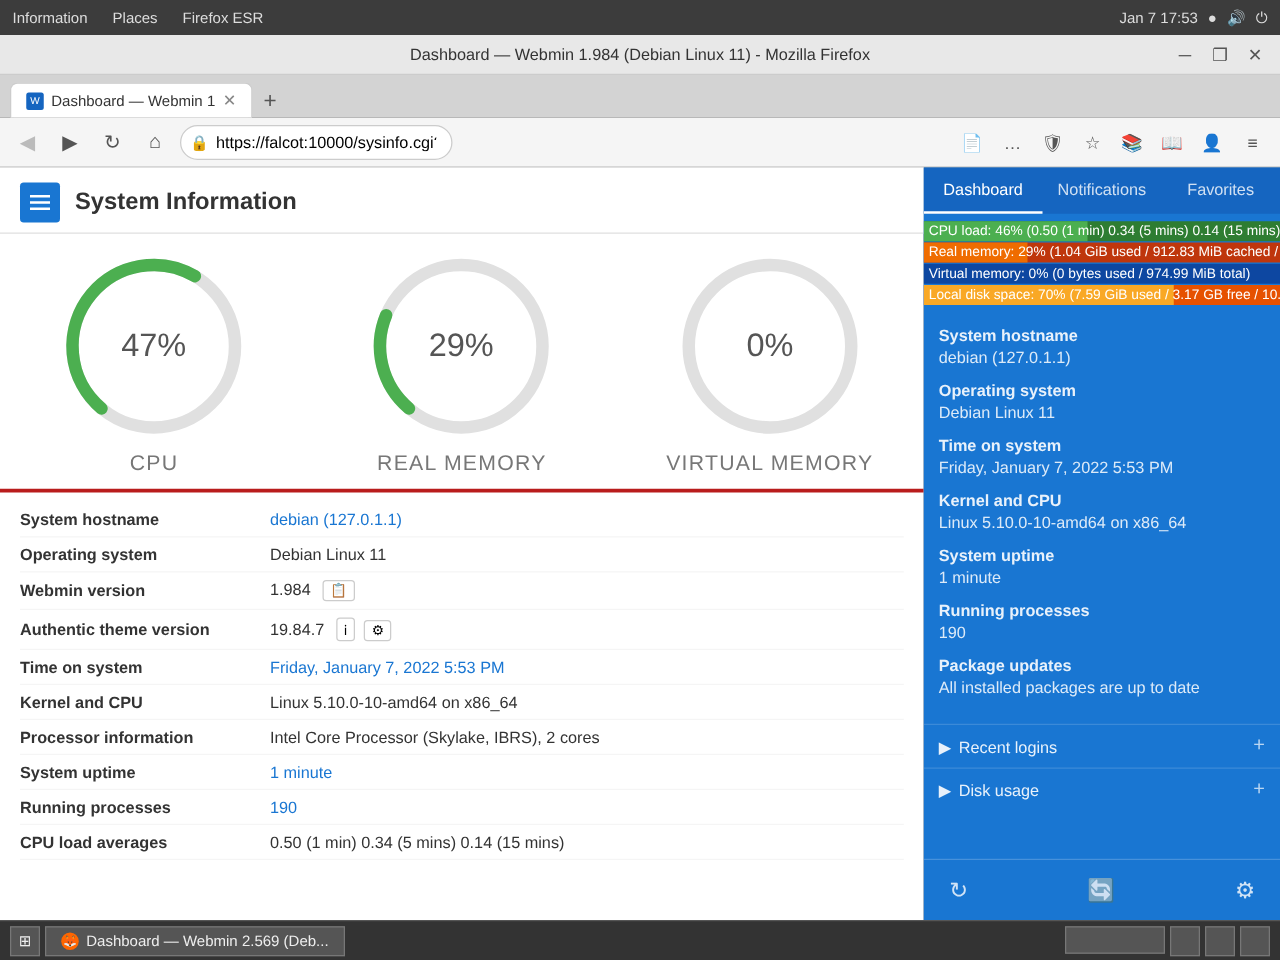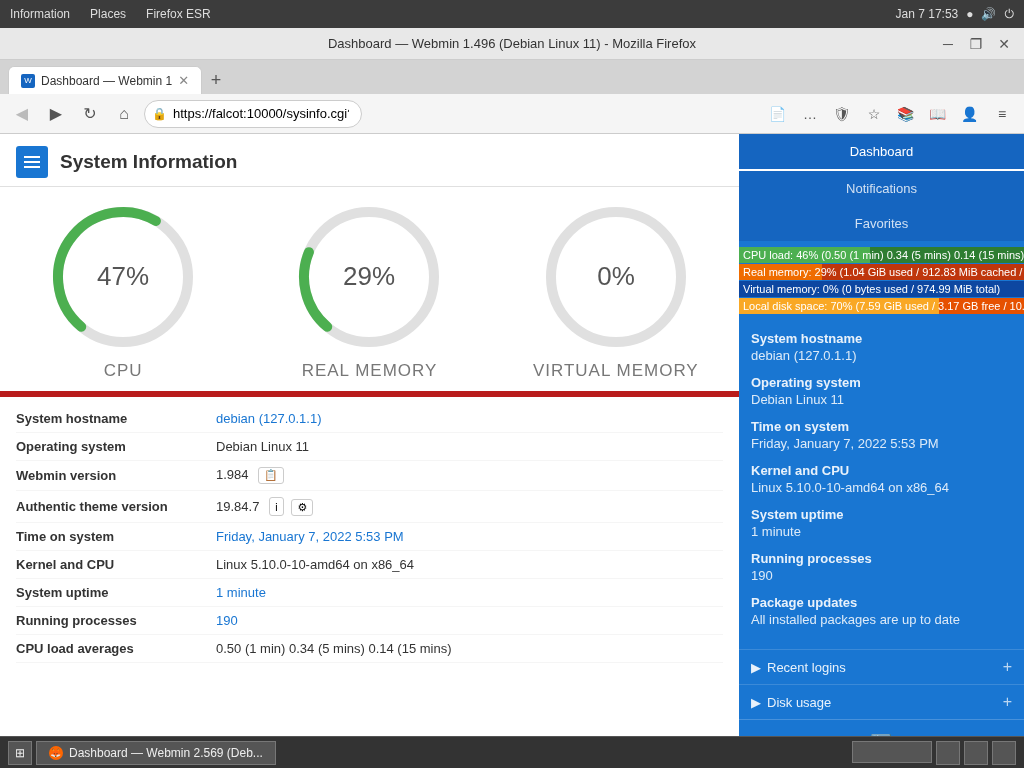--- a/index.html
+++ b/index.html
@@ -143,21 +143,21 @@
       flex-direction: column;
       gap: 3px;
     }
     .hamburger-line { width: 16px; height: 2px; background: #fff; }
 
     
     .gauges-area {
       display: flex;
       padding: 10px 0 10px 0;
       justify-content: space-around;
-      border-bottom: 6px solid #b91c1c;
+      border-bottom: 3px solid #b91c1c;
     }
     .gauge-container {
       display: flex;
       flex-direction: column;
       align-items: center;
       width: 200px;
     }
     .gauge-svg { width: 160px; height: 160px; }
     .gauge-label { font-size: 17px; color: #777; margin-top: 4px; letter-spacing: 1px; }
 
@@ -191,21 +191,20 @@
       background: #1976d2;
       color: #fff;
       display: flex;
       flex-direction: column;
       overflow-y: auto;
     }
 
     .sidebar-tabs {
       display: flex;
       background: #1565c0;
-      flex-direction: column;
     }
     .sidebar-tab {
       flex: 1;
       padding: 10px 0;
       text-align: center;
       font-size: 13px;
       cursor: pointer;
       color: rgba(255,255,255,0.8);
     }
     .sidebar-tab.active {
@@ -342,21 +341,21 @@
   </div>
   <div class="os-topbar-right">
     <span>Jan 7  17:53</span>
     <span>●</span>
     <span>🔊</span>
     <span>⏻</span>
   </div>
 </div>
 
 <div class="browser-titlebar">
-  <span>Dashboard — Webmin 1.496 (Debian Linux 11) - Mozilla Firefox</span>
+  <span>Dashboard — Webmin 1.984 (Debian Linux 11) - Mozilla Firefox</span>
   <div class="window-controls">
     <button class="win-btn">─</button>
     <button class="win-btn">❐</button>
     <button class="win-btn close">✕</button>
   </div>
 </div>
 
 <div class="browser-tabs">
   <div class="browser-tab active">
     <div class="tab-favicon">W</div>
@@ -462,20 +461,24 @@
       <div class="info-row">
         <span class="info-label">Time on system</span>
         <span class="info-value"><a href="#">Friday, January 7, 2022 5:53 PM</a></span>
       </div>
 
       <div class="info-row">
         <span class="info-label">Kernel and CPU</span>
         <span class="info-value">Linux 5.10.0-10-amd64 on x86_64</span>
       </div>
 
+      <div class="info-row">
+        <span class="info-label">Processor information</span>
+        <span class="info-value">Intel Core Processor (Skylake, IBRS), 2 cores</span>
+      </div>
 
       <div class="info-row">
         <span class="info-label">System uptime</span>
         <span class="info-value"><a href="#">1 minute</a></span>
       </div>
 
       <div class="info-row">
         <span class="info-label">Running processes</span>
         <span class="info-value"><a href="#">190</a></span>
       </div>

